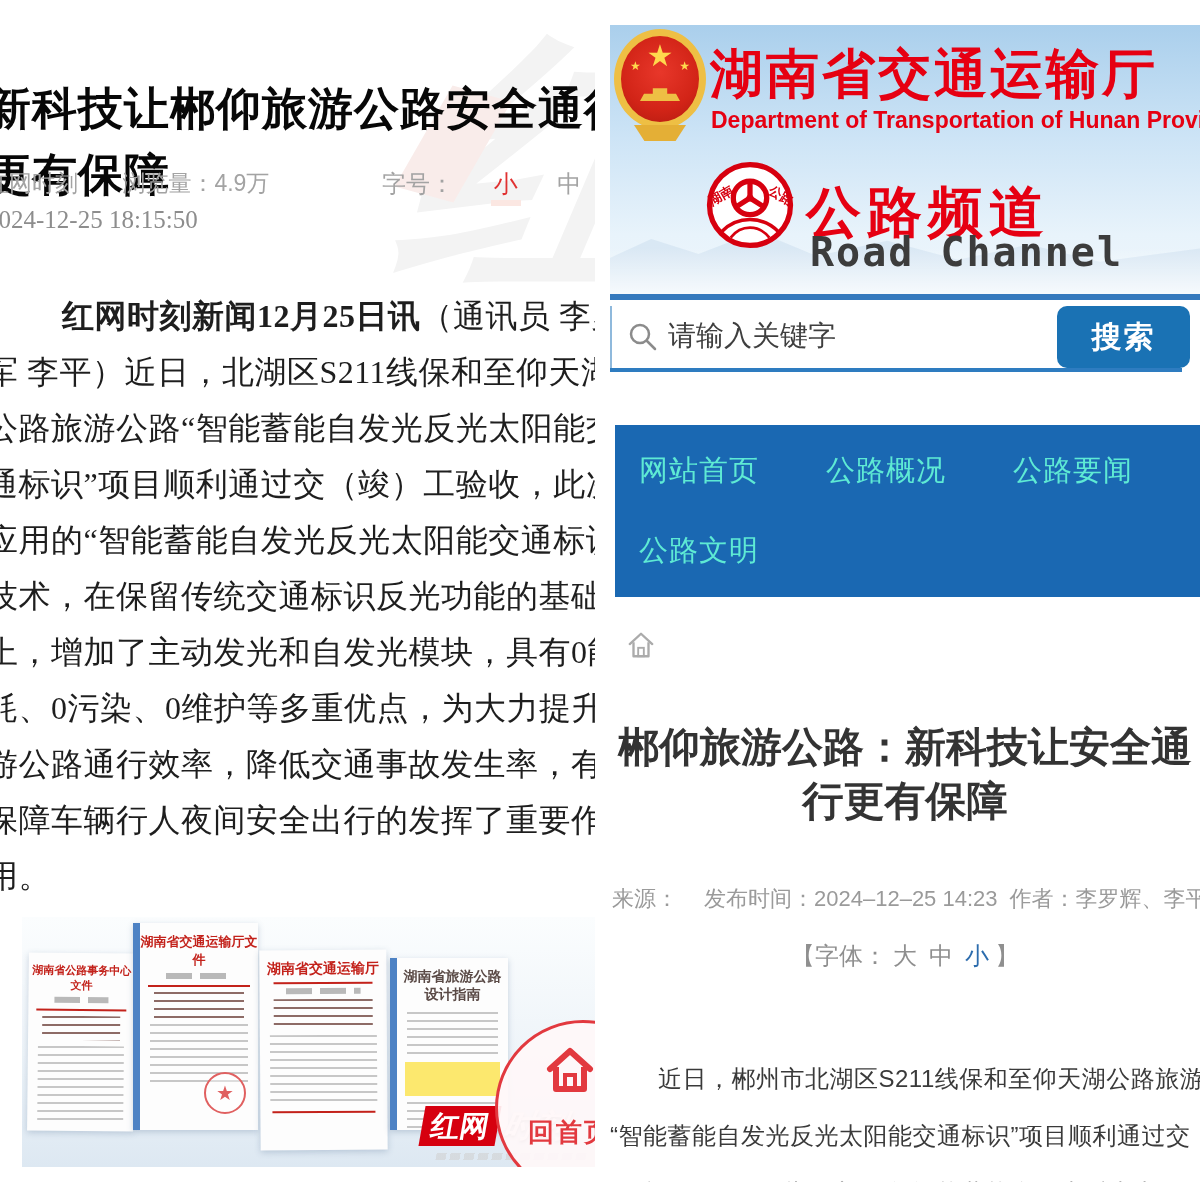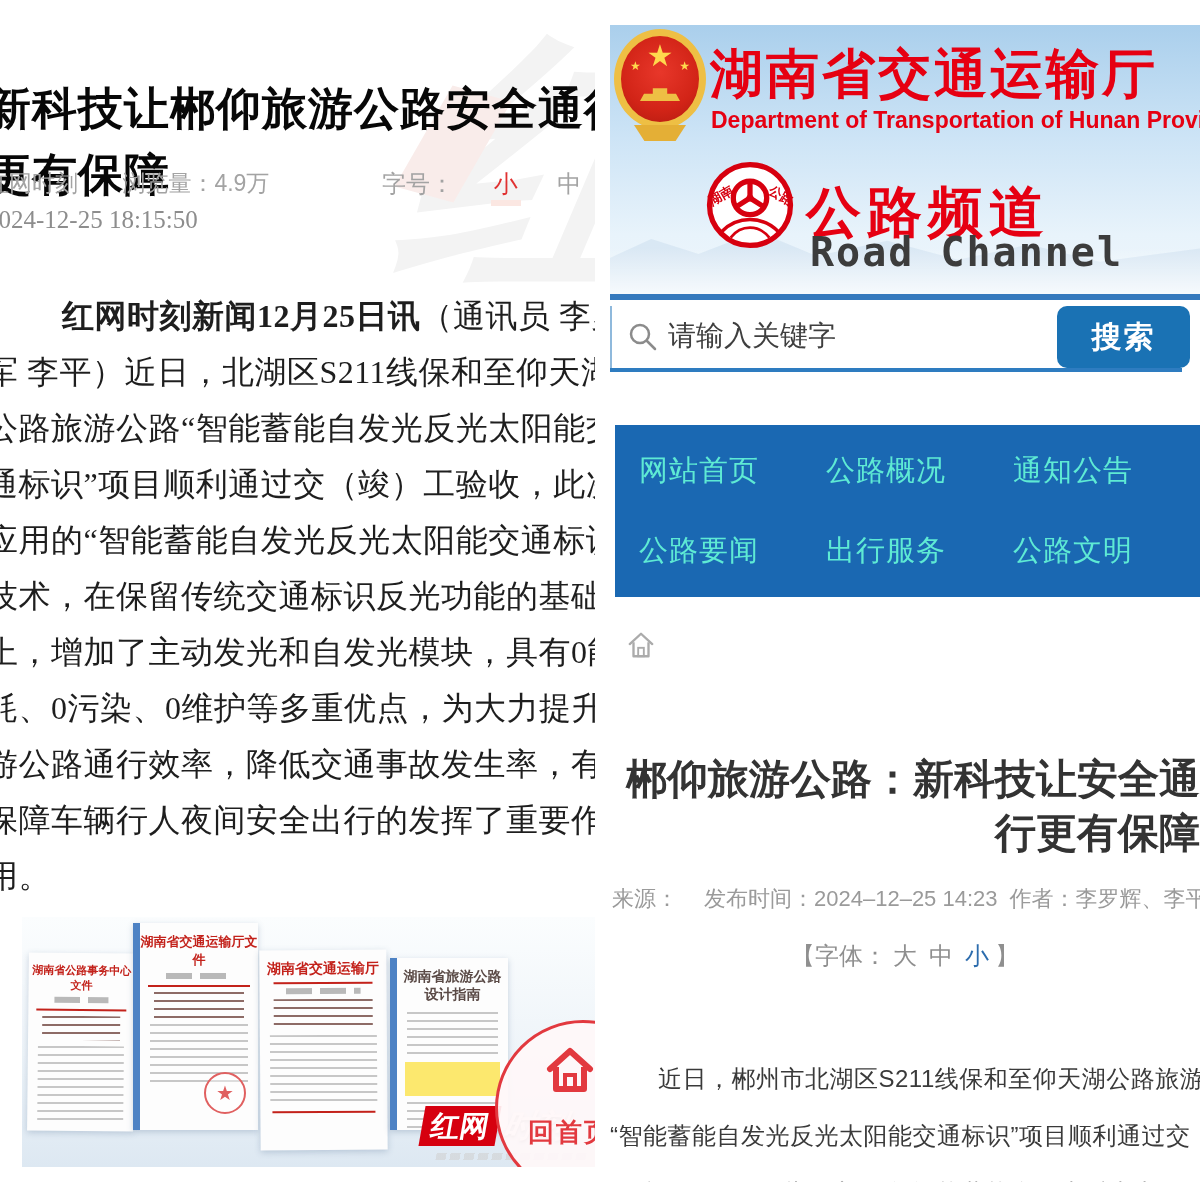--- a/index.html
+++ b/index.html
@@ -118,22 +118,22 @@
 
   .rp-nav { position:absolute; left:5px; top:425px; width:585px; height:172px; background:#1a68b2;
             display:grid; grid-template-columns:repeat(3,1fr); grid-template-rows:1fr 1fr;
             align-items:center; padding:6px 0 6px 24px; }
   .rp-nav-item { color:#5eead4; font-size:29px; letter-spacing:1px; cursor:pointer; }
 
   .rp-crumb { position:absolute; left:16px; top:630px; display:flex; align-items:center; }
   .rp-crumb svg { margin-right:13px; }
   .rp-crumb-text { font-size:24px; color:#9a9a9a; letter-spacing:1px; }
 
-  .rp-title { position:absolute; left:0; top:720px; width:590px; text-align:right;
-              font-weight:800; font-size:41px; line-height:54px; color:#333;margin-top:32px; }
+  .rp-title { position:absolute; left:0; top:720px; width:590px; text-align:center;
+              font-weight:800; font-size:41px; line-height:54px; color:#333; }
 
   .rp-meta { position:absolute; left:2px; top:884px; white-space:nowrap; font-size:22px; color:#9a9a9a; }
   .rp-meta .gap-lg { display:inline-block; width:26px; }
   .rp-meta .gap-sm { display:inline-block; width:12px; }
 
   .rp-fontbar { position:absolute; left:0; top:940px; width:590px; text-align:center;
                 font-size:24px; color:#8f8f8f; }
   .rp-fontbar .fz { display:inline-block; margin:0 6px; cursor:pointer; }
   .rp-font-small { color:#2c6cad; }
 
@@ -269,23 +269,21 @@
       </svg>
       <input type="text" placeholder="请输入关键字" style="">
       <button class="rp-search-btn">搜索</button>
     </div>
     <div class="rp-search-underline"></div>
 
     <nav class="rp-nav">
 
     <div class="rp-nav-item">网站首页</div>
         <div class="rp-nav-item">公路概况</div>
-        <div class="rp-nav-item">通知公告</div>
         <div class="rp-nav-item">公路要闻</div>
-        <div class="rp-nav-item">出行服务</div>
         <div class="rp-nav-item">公路文明</div>
       </nav>
 
     <div class="rp-crumb">
       <svg width="30" height="30" viewBox="0 0 32 32">
         <path d="M4 15 L16 4 L28 15" fill="none" stroke="#ababab" stroke-width="2.5" stroke-linecap="round" stroke-linejoin="round"></path>
         <path d="M8 13 L8 28 L24 28 L24 13" fill="none" stroke="#ababab" stroke-width="2.5" stroke-linejoin="round"></path>
         <rect x="13" y="19" width="6" height="9" fill="none" stroke="#ababab" stroke-width="2"></rect>
       </svg>
     </div>

